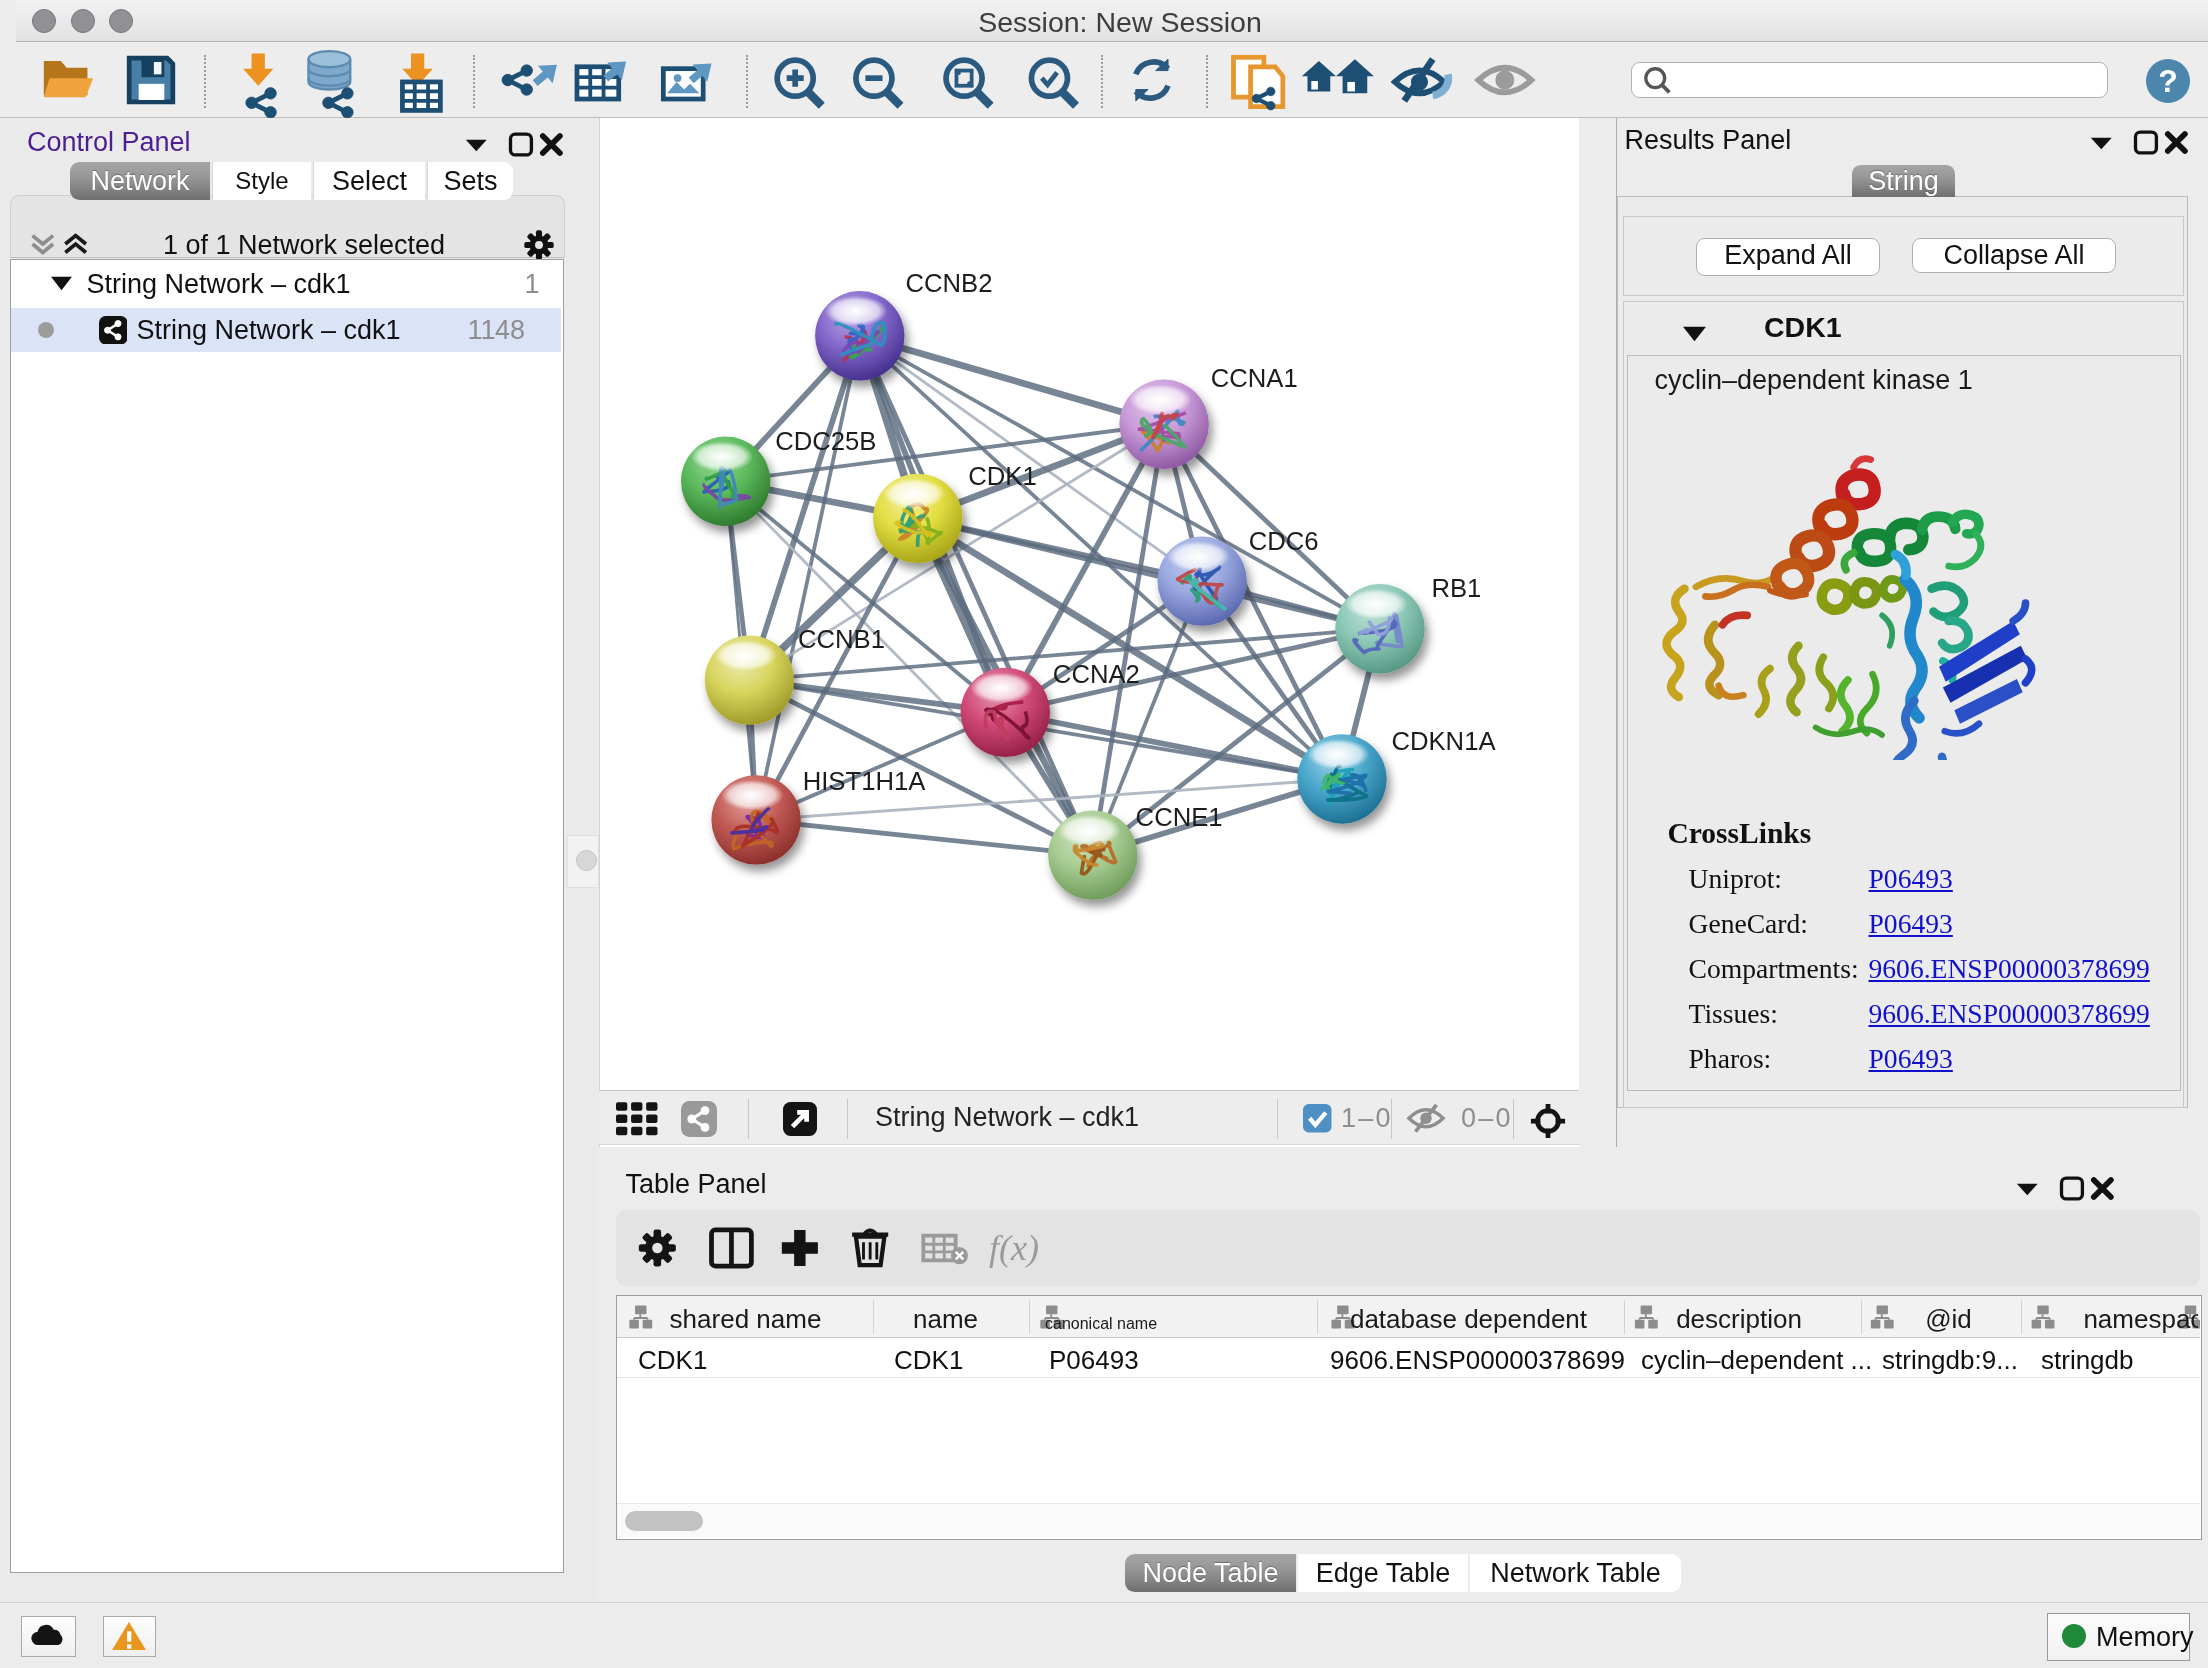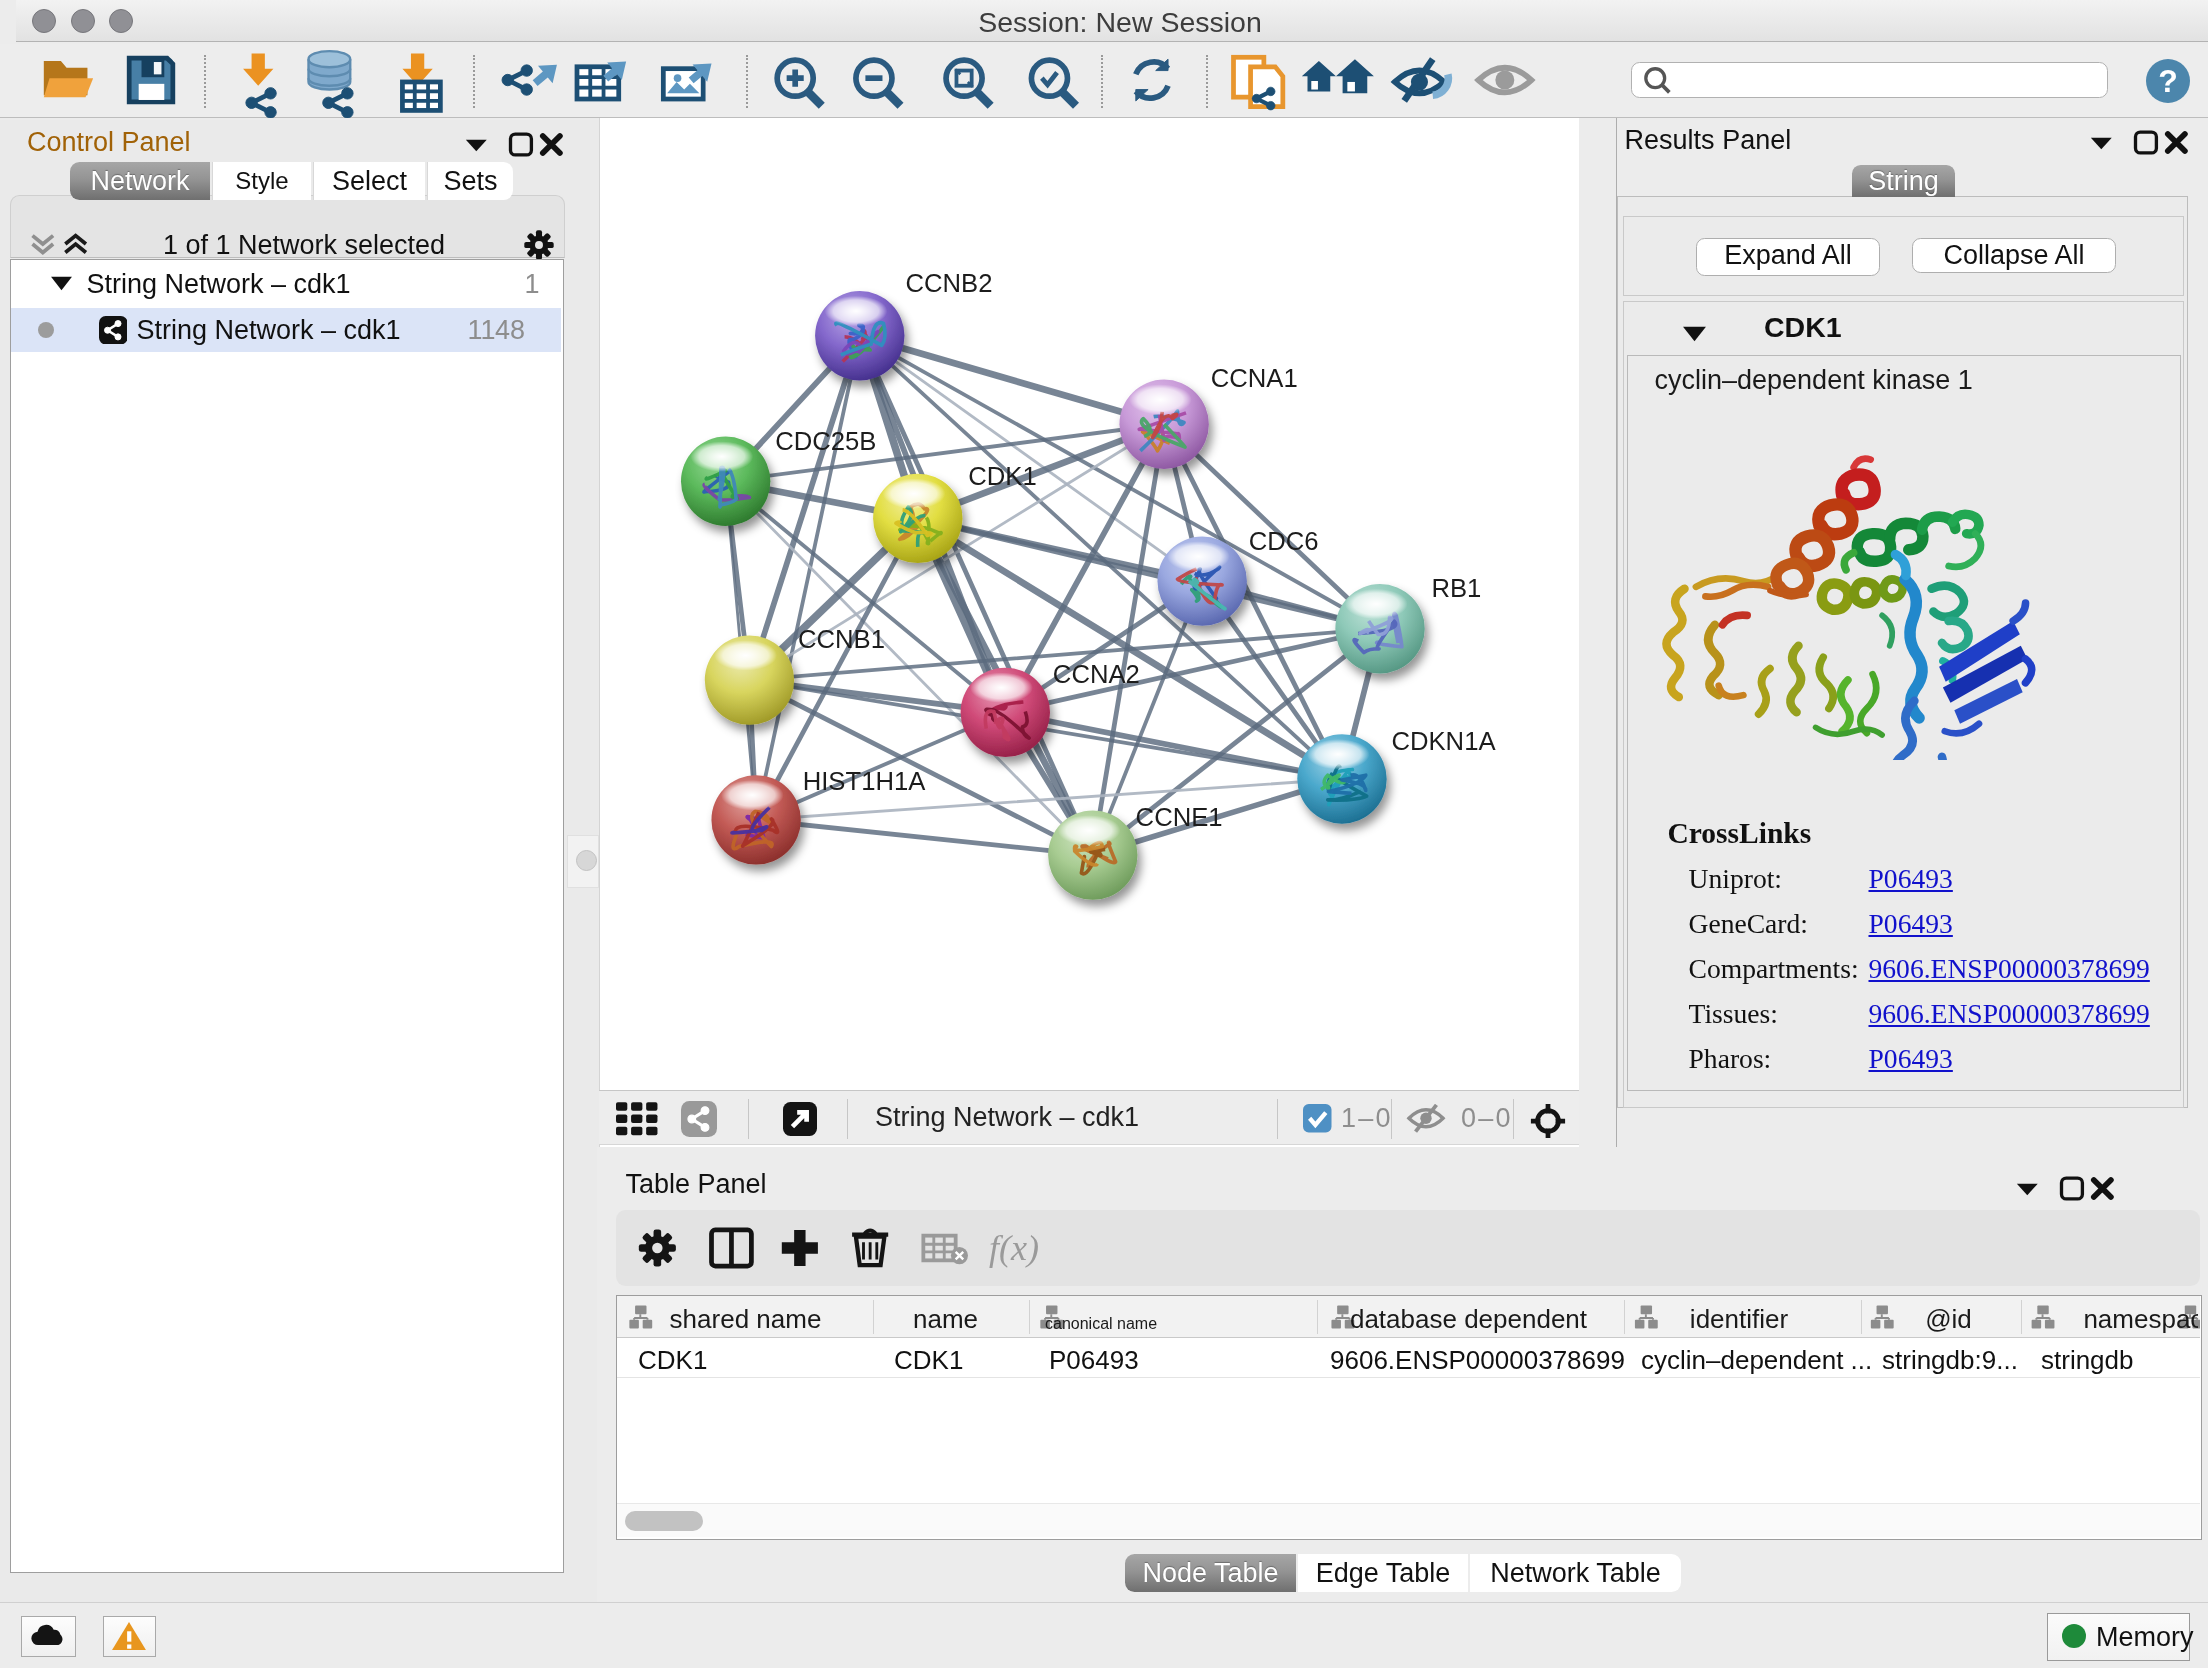--- a/index.html
+++ b/index.html
@@ -176,21 +176,21 @@
         <circle cx="16" cy="14" r="10" fill="none" stroke="#555" stroke-width="3.5"></circle>
         <path d="M23 21 L31 29" stroke="#555" stroke-width="4"></path>
       </svg>
 </div>
 
 <div class="abs" style="left:2146px;top:15px;width:44px;height:44px;border-radius:50%;background:#4c86ac;color:#fff;font-size:32px;font-weight:bold;text-align:center;line-height:44px">?</div>
 </div>
 
 <div class="abs" style="left:0;top:120px;width:599px;height:1482px;background:#eaeaea">
 
-  <div class="abs" style="left:27px;top:6.7px;font-size:27px;color:#a16207">Control Panel</div>
+  <div class="abs" style="left:27px;top:6.7px;font-size:27px;color:#4c1d95">Control Panel</div>
   <svg class="abs" style="left:463px;top:12.4px" width="114" height="25" viewBox="0 0 120 26">
     <path d="M3,8 L25,8 L14,20 Z" fill="#111"></path>
     <rect x="50" y="2" width="22" height="22" rx="5" fill="none" stroke="#111" stroke-width="3.5"></rect>
     <path d="M84,4 l18,18 M102,4 l-18,18" stroke="#111" stroke-width="6" stroke-linecap="round"></path>
   </svg>
 
   <div class="abs" style="left:9.5px;top:75px;width:555px;height:63px;background:#e4e4e4;border:1.9px solid #cfcfcf;border-radius:9.5px 9.5px 0 0;border-bottom:1.9px solid #bdbdbd"></div>
 
   <div class="abs tabsel" style="left:70px;top:42px;width:140px;height:38px;border-radius:9.5px 0 0 9.5px;font-size:27px;text-align:center;line-height:38px">Network</div>
   <div class="abs tabwhite" style="left:212px;top:42px;width:99px;height:38px;font-size:24px;text-align:center;line-height:38px;border-left:1px solid #d8d8d8">Style</div>
@@ -755,21 +755,21 @@
         <use href="#treei" x="1070" y="10"></use>
         <use href="#treei" x="1318" y="10"></use>
         <use href="#treei" x="1487" y="10"></use>
         <use href="#treei" x="1642" y="10"></use>
     </svg>
     <div class="abs" style="left:0px;top:7.6px;width:257px;text-align:center;font-size:26px;color:#1a1a1a">shared name</div>
     <div class="abs" style="left:257px;top:7.6px;width:143px;text-align:center;font-size:26px;color:#1a1a1a">name</div>
     <div class="abs" style="left:428px;top:19px;width:257px;font-size:16px;color:#1a1a1a">canonical name</div>
     <div class="abs" style="left:723px;top:7.6px;width:257px;text-align:center;font-size:26px;color:#1a1a1a">database dependent</div>
     <div class="abs" style="left:1265px;top:7.6px;width:133px;text-align:center;font-size:26px;color:#1a1a1a">@id</div>
-    <div class="abs" style="left:1027px;top:7.6px;width:190px;text-align:center;font-size:26px;color:#1a1a1a">identifier</div>
+    <div class="abs" style="left:1027px;top:7.6px;width:190px;text-align:center;font-size:26px;color:#1a1a1a">description</div>
     <div class="abs" style="left:1455px;top:7.6px;width:133px;text-align:left;font-size:26px;color:#1a1a1a;padding-left:11.4px;overflow:hidden;white-space:nowrap;width:126px">namespace</div>
 
     <div class="abs" style="left:0;top:44px;width:1583px;height:38px;border-bottom:1px solid #e4e4e4">
       <div class="abs" style="left:21px;top:4.8px;font-size:26px;color:#111">CDK1</div>
       <div class="abs" style="left:277px;top:4.8px;font-size:26px;color:#111">CDK1</div>
       <div class="abs" style="left:432px;top:4.8px;font-size:26px;color:#111">P06493</div>
       <div class="abs" style="left:713px;top:4.8px;font-size:26px;color:#111">9606.ENSP00000378699</div>
       <div class="abs" style="left:1024px;top:4.8px;font-size:26px;color:#111">cyclin–dependent ...</div>
       <div class="abs" style="left:1265px;top:4.8px;font-size:26px;color:#111">stringdb:9...</div>
       <div class="abs" style="left:1424px;top:4.8px;font-size:26px;color:#111">stringdb</div>

